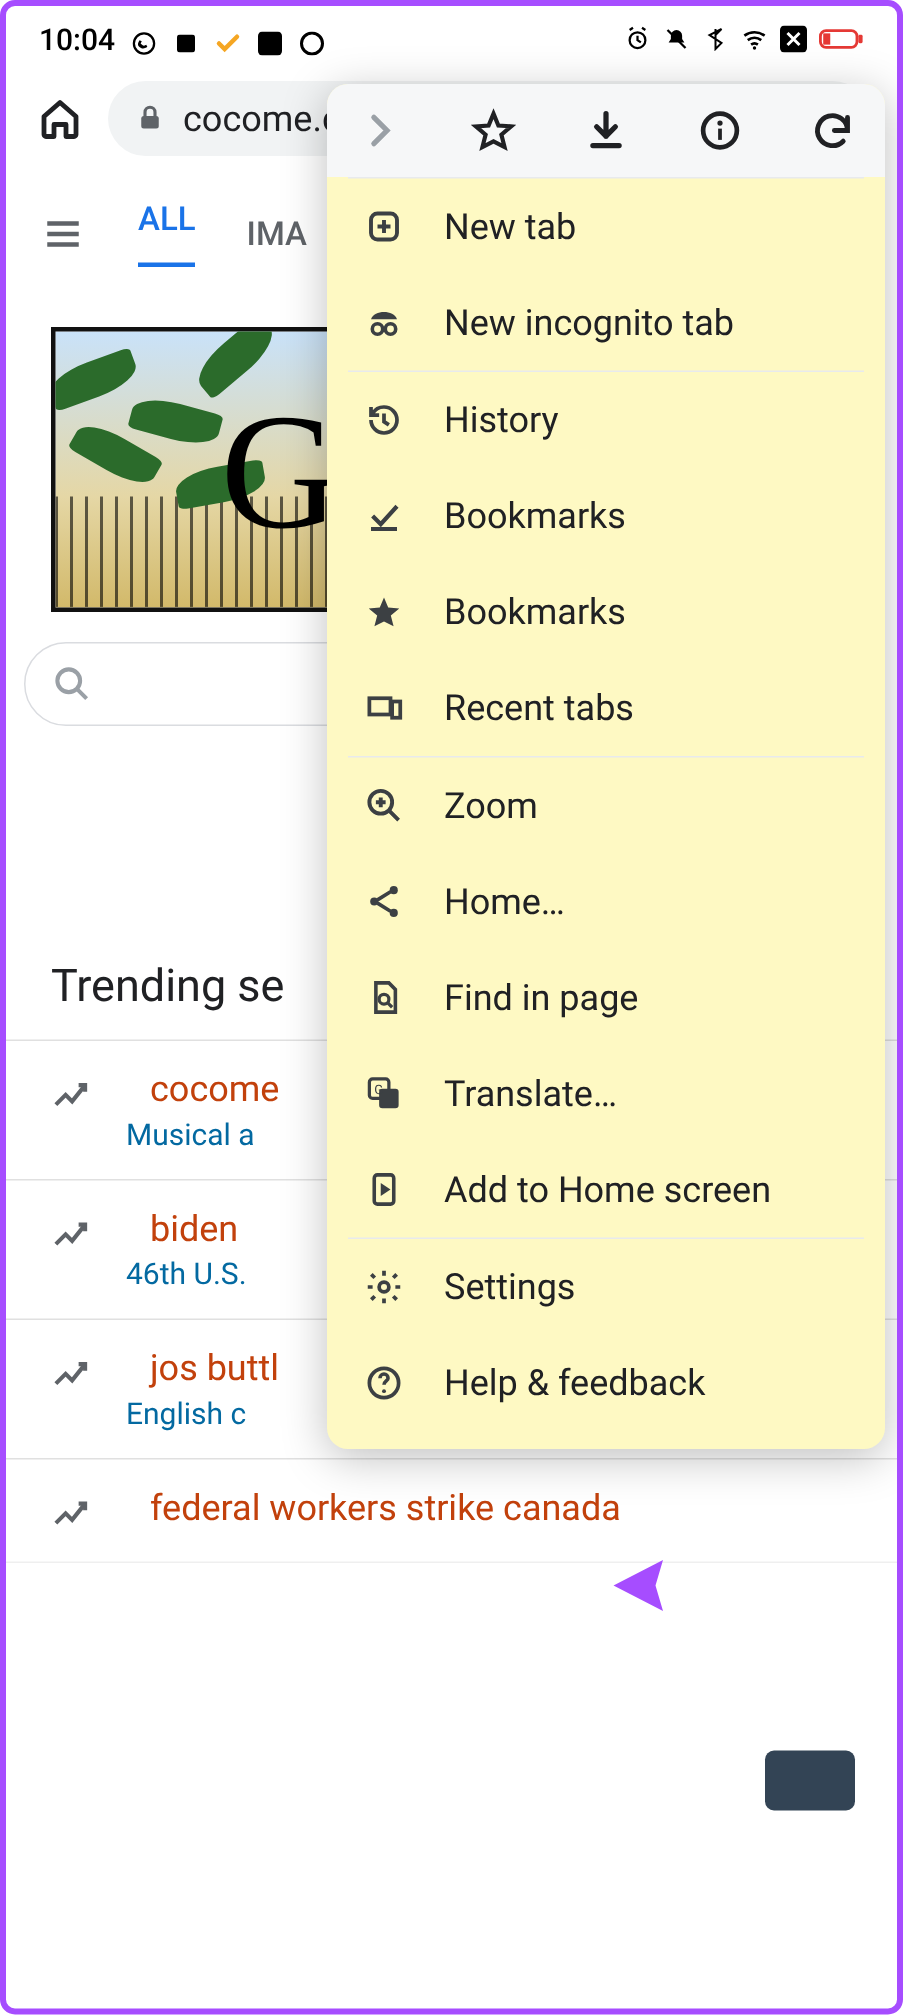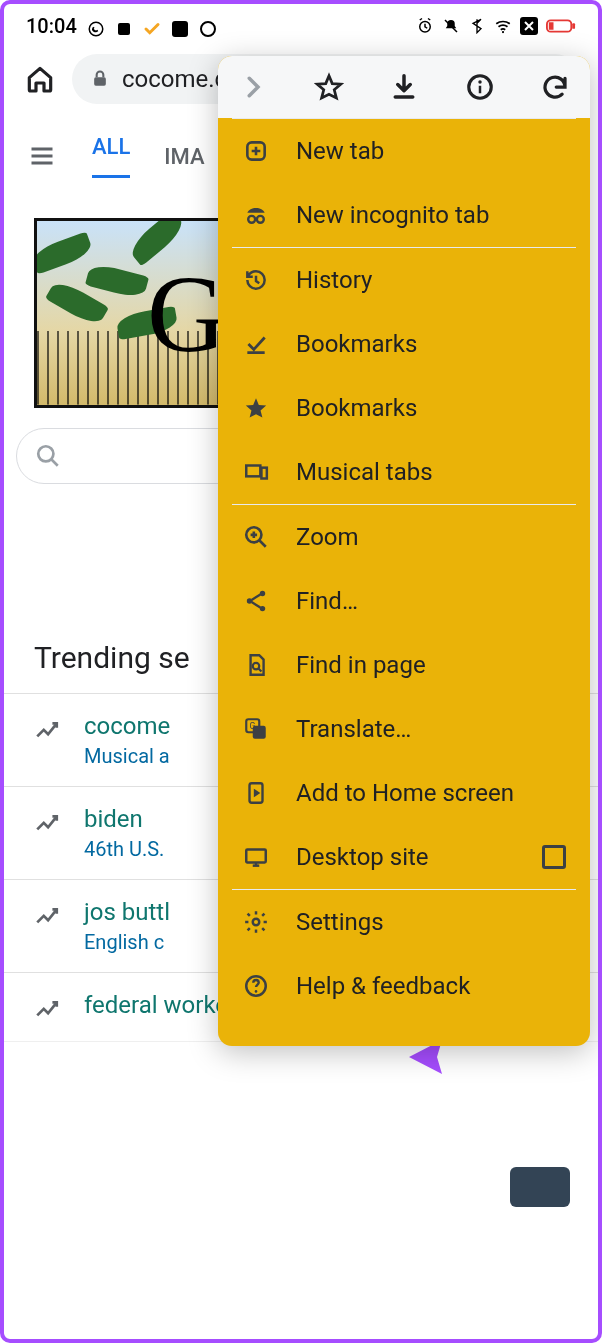--- a/index.html
+++ b/index.html
@@ -34,26 +34,26 @@
   
   .searchbox { margin: 10px 12px; border:1px solid #dadce0; border-radius: 30px; height: 56px; display:flex; align-items:center; padding: 0 18px; color:#9aa0a6; }
 
   
   .langs { padding: 30px 20px 0 20px; color:#1a0dab; font-size:22px; display:flex; flex-wrap:wrap; gap: 26px; justify-content:center; }
 
   
   .trending-title { font-size: 30px; padding: 40px 30px 18px 30px; color:#202124; }
   .trend { display:flex; align-items:flex-start; gap: 24px; padding: 18px 30px; border-top: 1px solid #e0e0e0; }
   .trend-icon { color:#5f6368; margin-top: 6px; }
-  .trend-text { font-size: 24px; color:#0f766e; }
+  .trend-text { font-size: 24px; color:#c2410c;margin-left:16px; }
   .trend-sub { font-size: 20px; color:#0369a1; margin-top: 4px; }
   .thumb { position:absolute; right: 28px; bottom: 132px; width:60px; height:40px; background:#345; border-radius:6px; }
 
   
-  .menu { position: absolute; top: 52px; right: 8px; width: 372px; background: #eab308; border-radius: 14px; box-shadow: 0 6px 30px rgba(0,0,0,.25); padding-bottom: 28px; z-index: 10; }
+  .menu { position: absolute; top: 52px; right: 8px; width: 372px; background: #fef9c3; border-radius: 14px; box-shadow: 0 6px 30px rgba(0,0,0,.25); padding-bottom: 12px; z-index: 10; }
   .menu-top { display:flex; align-items:center; justify-content:space-between; padding: 14px 18px; background:#f6f7f8; border-radius: 14px 14px 0 0; }
   .mtop-icon { width: 34px; height: 34px; color:#3c4043; display:flex; align-items:center; justify-content:center; }
   .mgroup { border-top: 1px solid #e8eaed; margin: 0 14px; }
   .mgroup:first-of-type { border-top: none; }
   .mitem { display:flex; align-items:center; gap: 26px; padding: 18px 10px; font-size: 24px; color:#202124; position:relative; }
   .micon { width: 28px; height: 28px; color:#3c4043; flex:none; display:flex; align-items:center; justify-content:center; }
   .checkbox { position:absolute; right:10px; width:24px; height:24px; border:3px solid #3c4043; border-radius:3px; }
 
   
   .arrow { position:absolute; pointer-events:none; }
@@ -317,21 +317,21 @@
         </span>
       <span>Bookmarks</span>
     </div>
     <div class="mitem">
       <span class="micon">
           <svg viewBox="0 0 24 24" width="26" height="26">
             <rect x="3" y="6" width="13" height="10" fill="none" stroke="#3c4043" stroke-width="2.3"></rect>
             <rect x="17" y="8" width="5" height="10" fill="none" stroke="#3c4043" stroke-width="2.3"></rect>
           </svg>
         </span>
-      <span>Musical tabs</span>
+      <span>Recent tabs</span>
     </div>
   </div>
 
   <div class="mgroup">
     <div class="mitem">
       <span class="micon">
           <svg viewBox="0 0 24 24" width="26" height="26">
             <circle cx="10" cy="10" r="7" fill="none" stroke="#3c4043" stroke-width="2.4"></circle>
             <path d="M10 7v6M7 10h6M15 15l6 6" stroke="#3c4043" stroke-width="2.4"></path>
           </svg>
@@ -340,21 +340,21 @@
     </div>
     <div class="mitem">
       <span class="micon">
           <svg viewBox="0 0 24 24" width="26" height="26">
             <circle cx="6" cy="12" r="2.5" fill="#3c4043"></circle>
             <circle cx="18" cy="5" r="2.5" fill="#3c4043"></circle>
             <circle cx="18" cy="19" r="2.5" fill="#3c4043"></circle>
             <path d="M8 11l8-5M8 13l8 5" stroke="#3c4043" stroke-width="2.2"></path>
           </svg>
         </span>
-      <span>Find…</span>
+      <span>Home…</span>
     </div>
     <div class="mitem">
       <span class="micon">
           <svg viewBox="0 0 24 24" width="26" height="26">
             <path d="M7 3h8l4 4v14H7z" fill="none" stroke="#3c4043" stroke-width="2.2"></path>
             <circle cx="12" cy="13" r="3" fill="none" stroke="#3c4043" stroke-width="2"></circle>
             <line x1="14" y1="15" x2="17" y2="18" stroke="#3c4043" stroke-width="2"></line>
           </svg>
         </span>
       <span>Find in page</span>
@@ -370,31 +370,20 @@
       <span>Translate…</span>
     </div>
     <div class="mitem">
       <span class="micon">
           <svg viewBox="0 0 24 24" width="26" height="26">
             <rect x="6" y="3" width="12" height="18" rx="2" fill="none" stroke="#3c4043" stroke-width="2.2"></rect>
             <path d="M10 8l6 4-6 4z" fill="#3c4043"></path>
           </svg>
         </span>
       <span>Add to Home screen</span>
-    </div>
-    <div class="mitem">
-      <span class="micon">
-          <svg viewBox="0 0 24 24" width="26" height="26">
-            <rect x="3" y="5" width="18" height="12" rx="1" fill="none" stroke="#3c4043" stroke-width="2.3"></rect>
-            <line x1="9" y1="20" x2="15" y2="20" stroke="#3c4043" stroke-width="2.3"></line>
-            <line x1="12" y1="17" x2="12" y2="20" stroke="#3c4043" stroke-width="2.3"></line>
-          </svg>
-        </span>
-      <span>Desktop site</span>
-      <span class="checkbox"></span>
     </div>
   </div>
 
   <div class="mgroup">
     <div class="mitem">
       <span class="micon">
           <svg viewBox="0 0 24 24" width="26" height="26">
             <circle cx="12" cy="12" r="3" fill="none" stroke="#3c4043" stroke-width="2.3"></circle>
             <path d="M12 2v3M12 19v3M4.2 4.2l2.1 2.1M17.7 17.7l2.1 2.1M2 12h3M19 12h3M4.2 19.8l2.1-2.1M17.7 6.3l2.1-2.1" stroke="#3c4043" stroke-width="2.3"></path>
           </svg>

